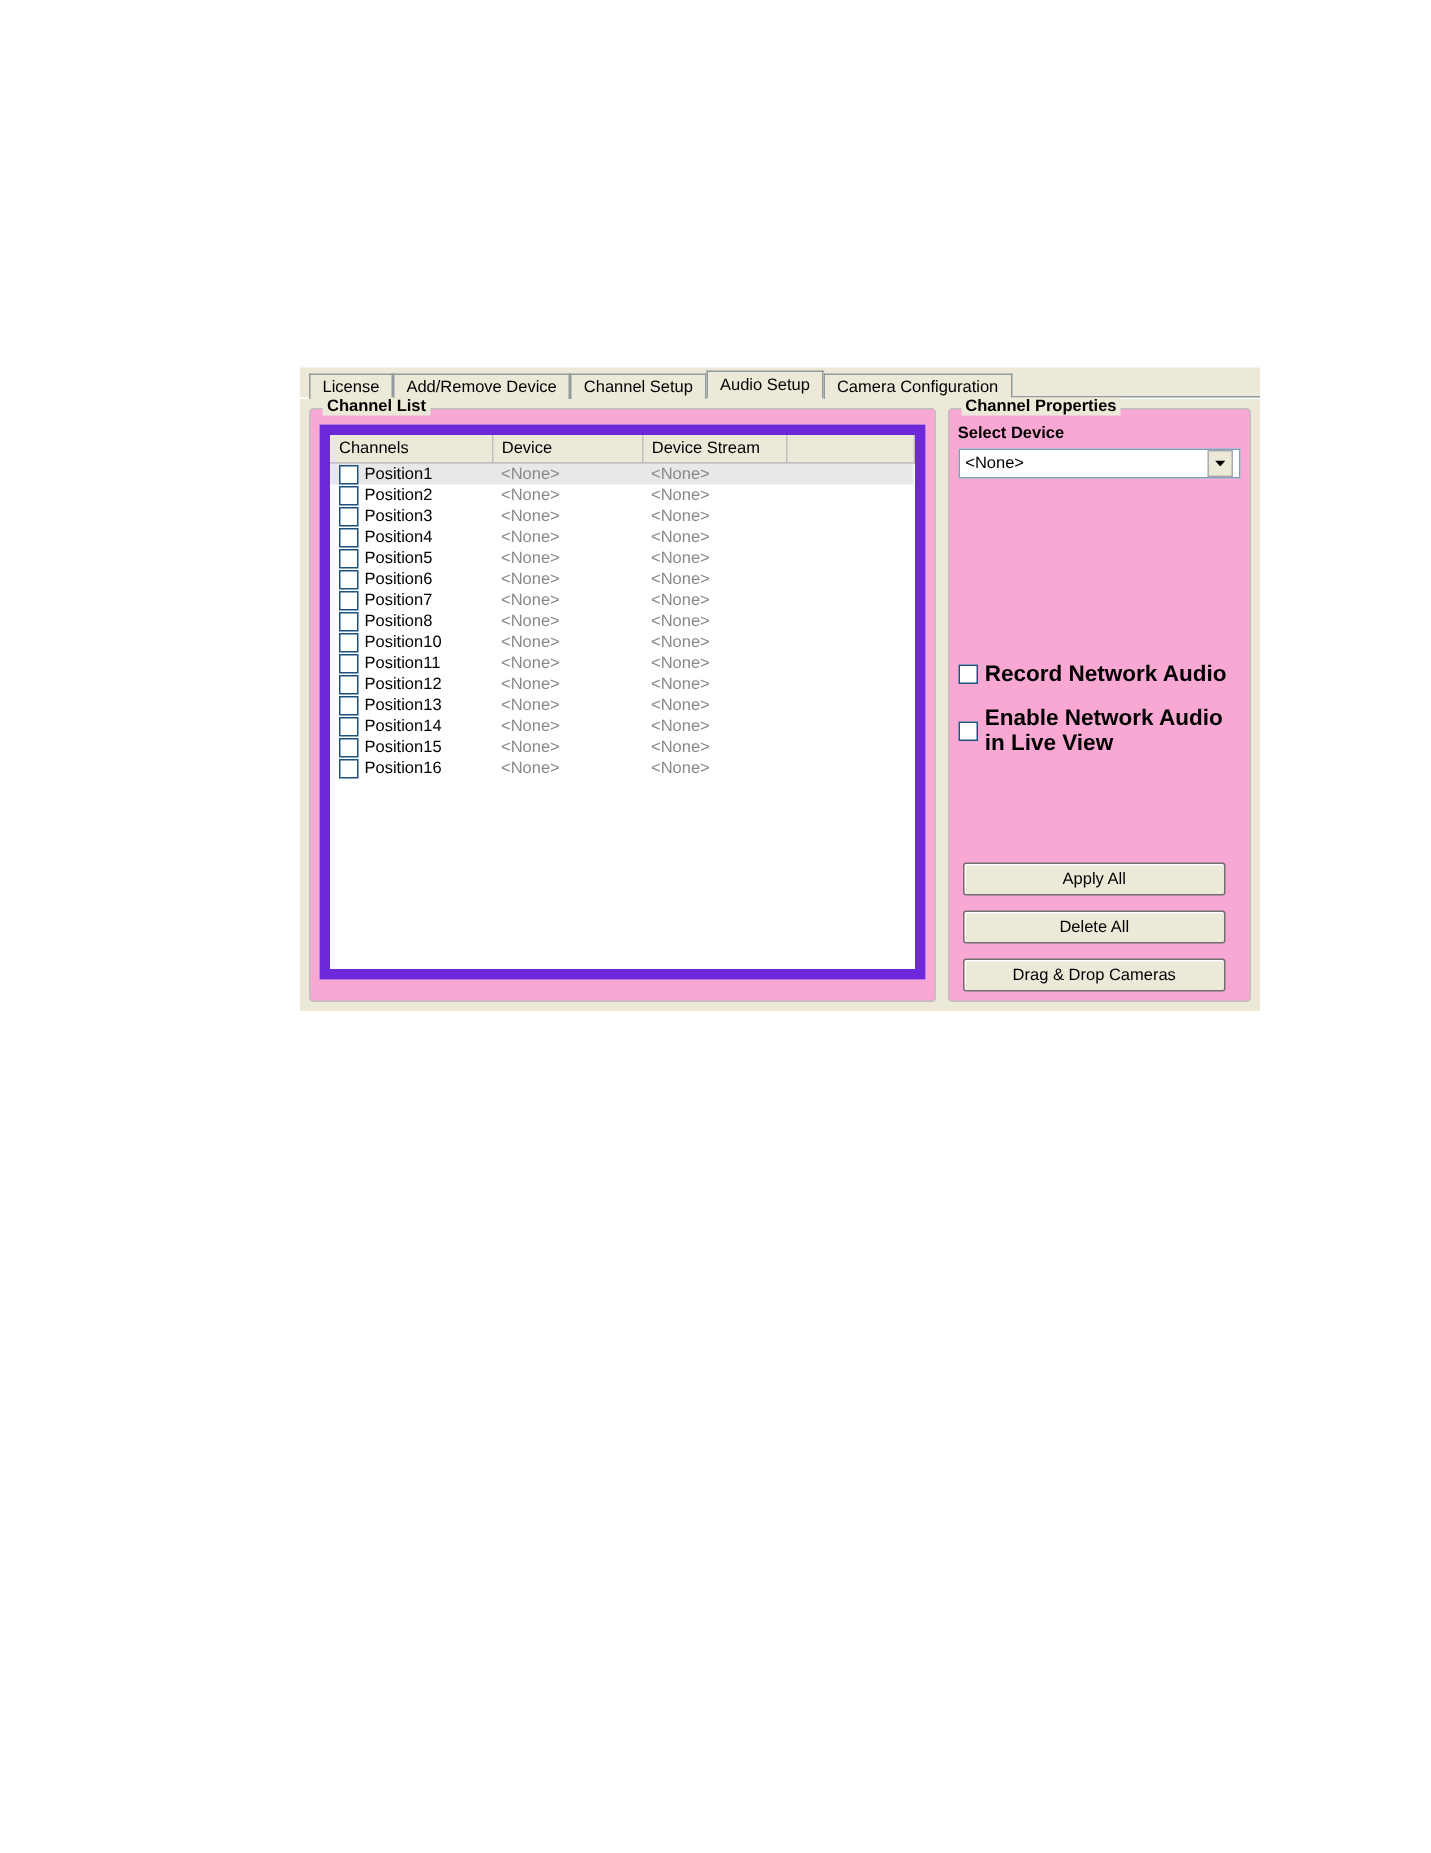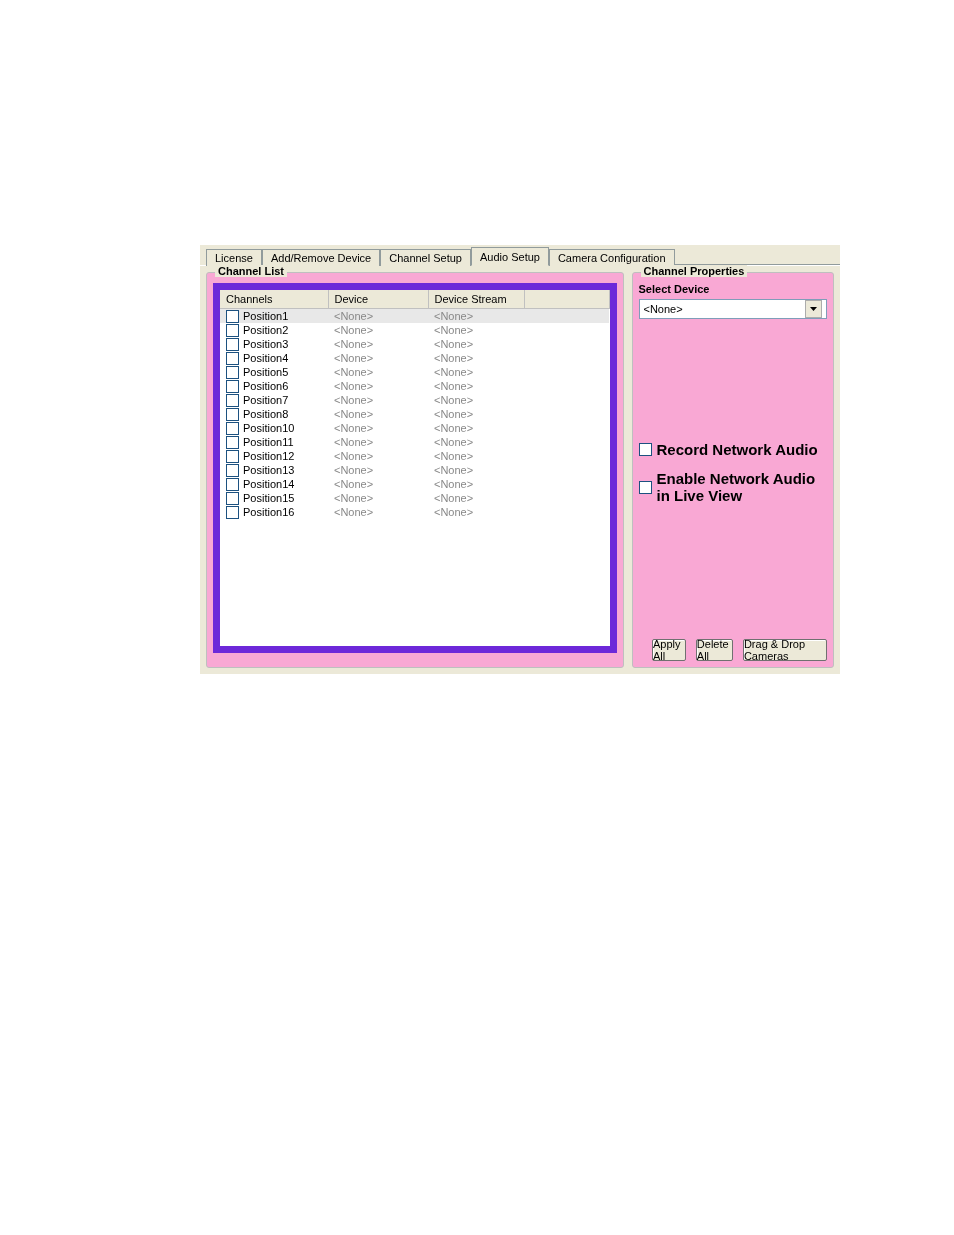--- a/index.html
+++ b/index.html
@@ -164,24 +164,24 @@
     display: flex;
     align-items: center;
     gap: 5px;
     font-size: 15px;
     font-weight: bold;
     margin-top: 12px;
   }
   .btn-stack {
     position: absolute;
     bottom: 6px;
-    right: 6px;
+    right: 16px;
     width: 175px;
     display: flex;
-    flex-direction: row;
+    flex-direction: column;
     gap: 10px;
   }
   .btn {
     height: 20px;
     border: 1px solid #707070;
     background: #ece9d8;
     font-size: 11px;
     display: flex;
     align-items: center;
     justify-content: center;

